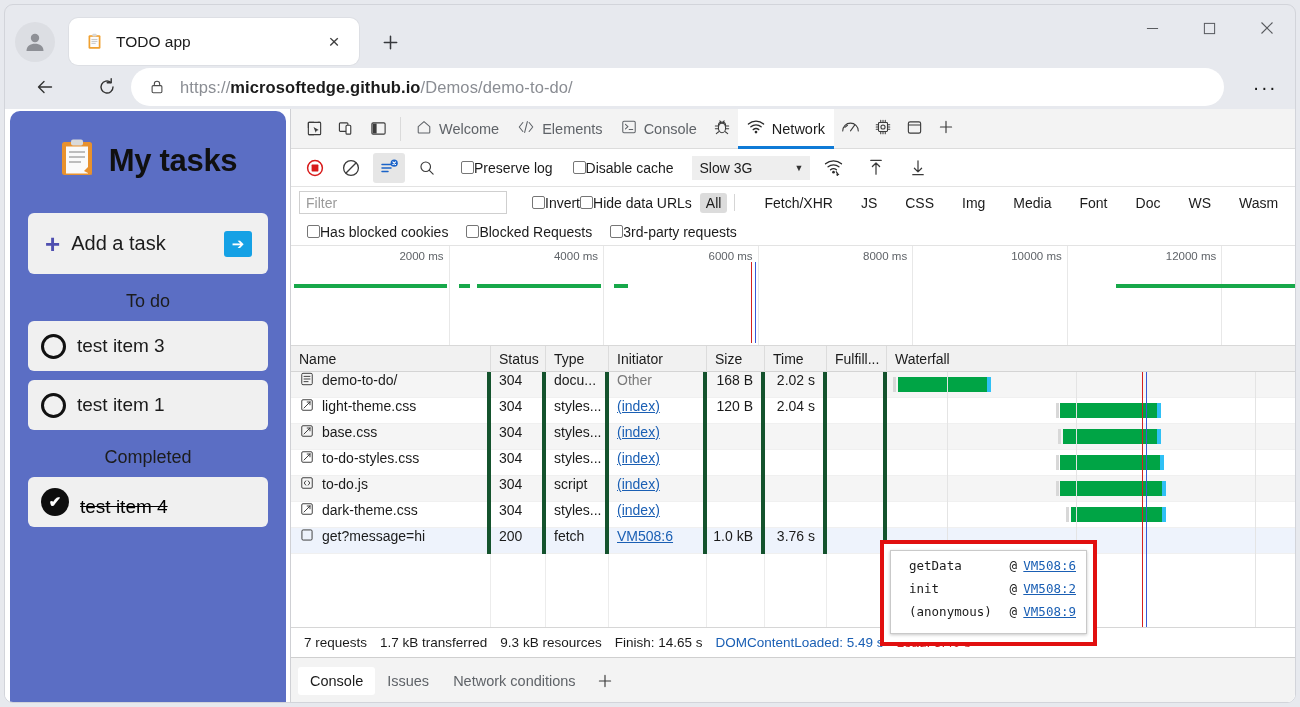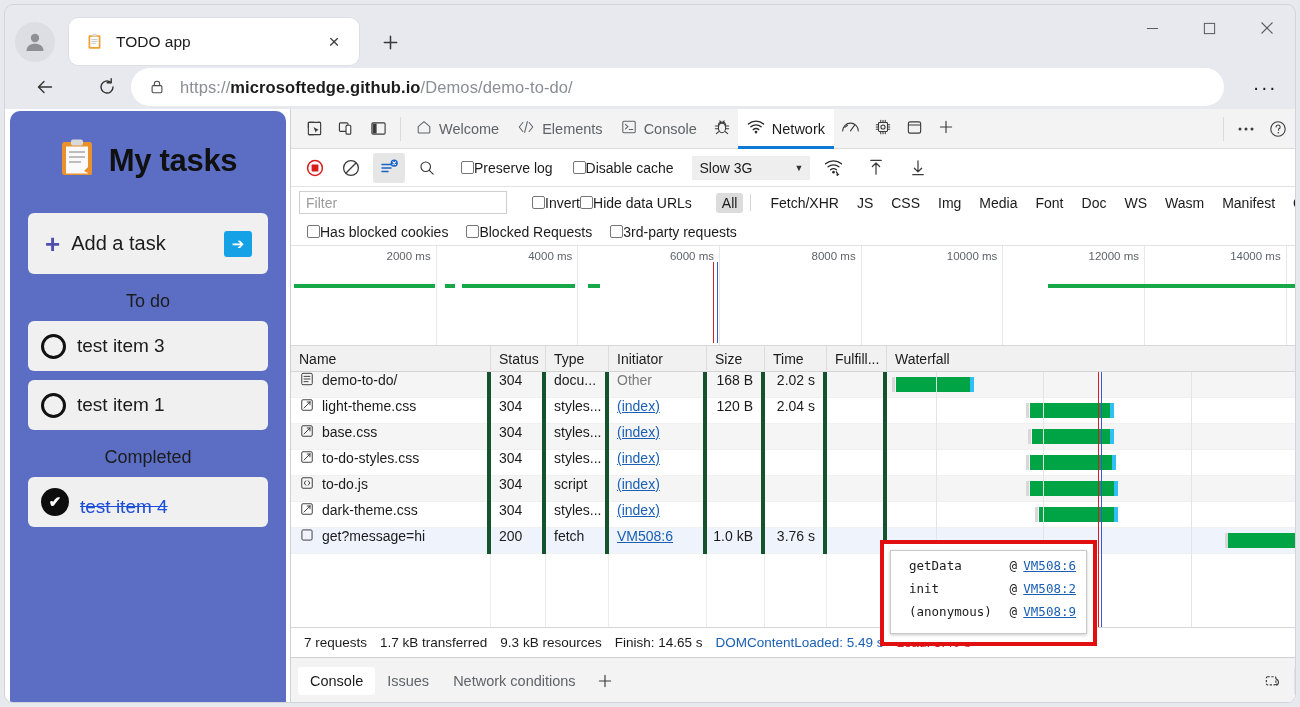--- a/index.html
+++ b/index.html
@@ -154,21 +154,21 @@
     margin-left: 13px; width: 25px; height: 25px;
     border: 3px solid #111; border-radius: 50%;
   }
   .task-check-done {
     margin-left: 13px; width: 28px; height: 28px;
     background: #0d0d0d; border-radius: 50%;
     display: flex; align-items: center; justify-content: center;
     color: #fff; font-size: 15px; font-weight: 700;
   }
   .task-text { margin-left: 11px; font-size: 19px; color: #1b1b1b; }
-  .task-text.done { text-decoration: line-through; color: #1d4ed8; margin-top: 9px; }
+  .task-text.done { text-decoration: line-through; color: #000000; margin-top: 9px; }
 
   
   .devtools {
     flex: 1; height: 100%;
     background: #ffffff;
     border-left: 1px solid #cfd0d4;
     display: flex; flex-direction: column;
     position: relative;
   }
   .dt-tabbar {
@@ -229,21 +229,21 @@
     padding-left: 8px; flex: none;
   }
   .filter-input {
     width: 208px; height: 23px;
     border: 1px solid #cfcfcf; background: #fff;
     font-size: 14px; color: #9a9a9a; padding: 0 6px;
     display: flex; align-items: center;
   }
   .ftype {
     font-size: 14px; color: #1b1b1b; padding: 2px 6px;
-    margin-left: 6px; border-radius: 3px; white-space: nowrap;
+    margin-left: 16px; border-radius: 3px; white-space: nowrap;
   }
   .ftype.sel { background: #dcdcdc; }
   .fsep { width: 1px; height: 17px; background: #d5d5d5; margin: 0 7px; }
   .filter-row2 {
     height: 28px; display: flex; align-items: center;
     padding-left: 2px; border-bottom: 1px solid #e3e3e3;
     flex: none;
   }
 
   
@@ -664,21 +664,21 @@
       <div class="filter-row">
         <div class="filter-input">Filter</div>
         <label class="chk" style="margin-left:25px;">
           <span class="box"></span>
           <span>Invert</span>
         </label>
         <label class="chk" style="margin-left:0;">
           <span class="box"></span>
           <span>Hide data URLs</span>
         </label>
-        <span class="ftype sel" style="margin-left:24px;">All</span>
+        <span class="ftype sel" style="margin-left:8px;">All</span>
         <span class="fsep"></span>
         <span class="ftype">Fetch/XHR</span>
         <span class="ftype">JS</span>
         <span class="ftype">CSS</span>
         <span class="ftype">Img</span>
         <span class="ftype">Media</span>
         <span class="ftype">Font</span>
         <span class="ftype">Doc</span>
         <span class="ftype">WS</span>
         <span class="ftype">Wasm</span>

